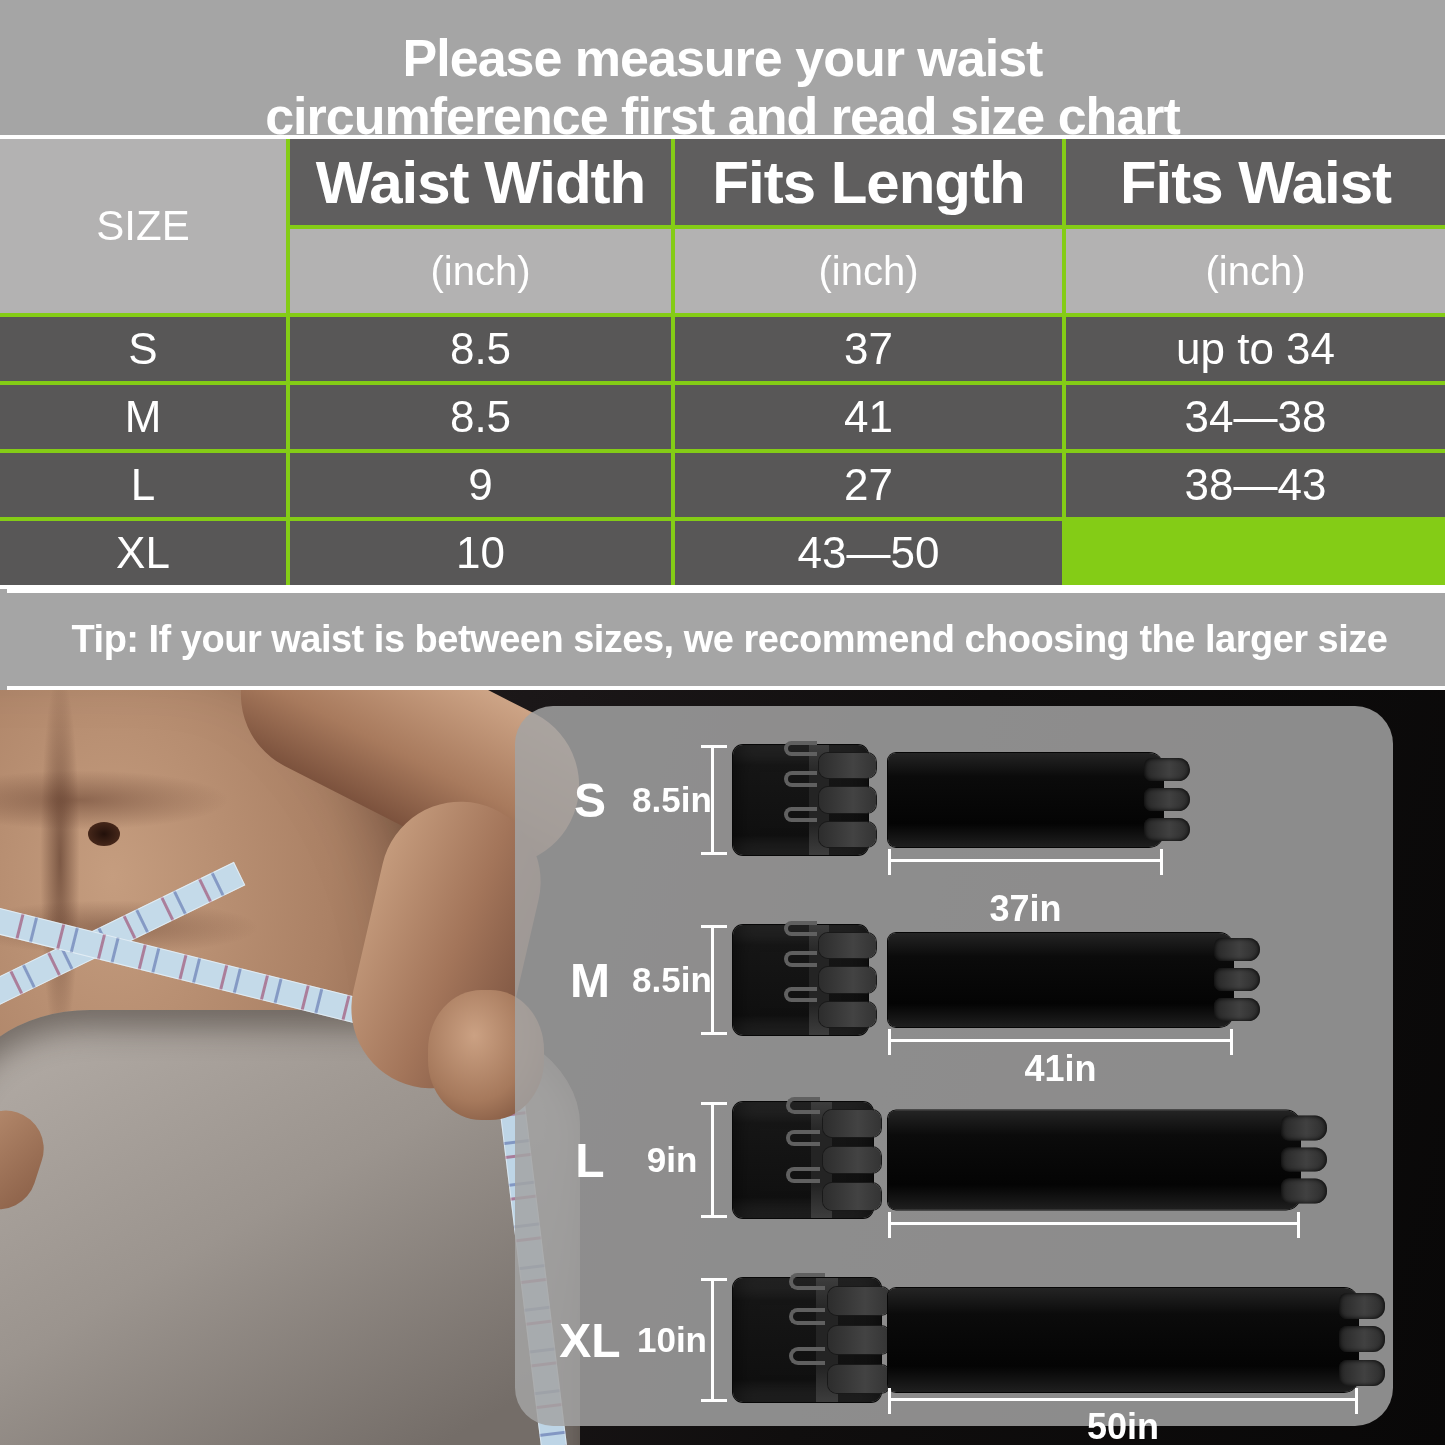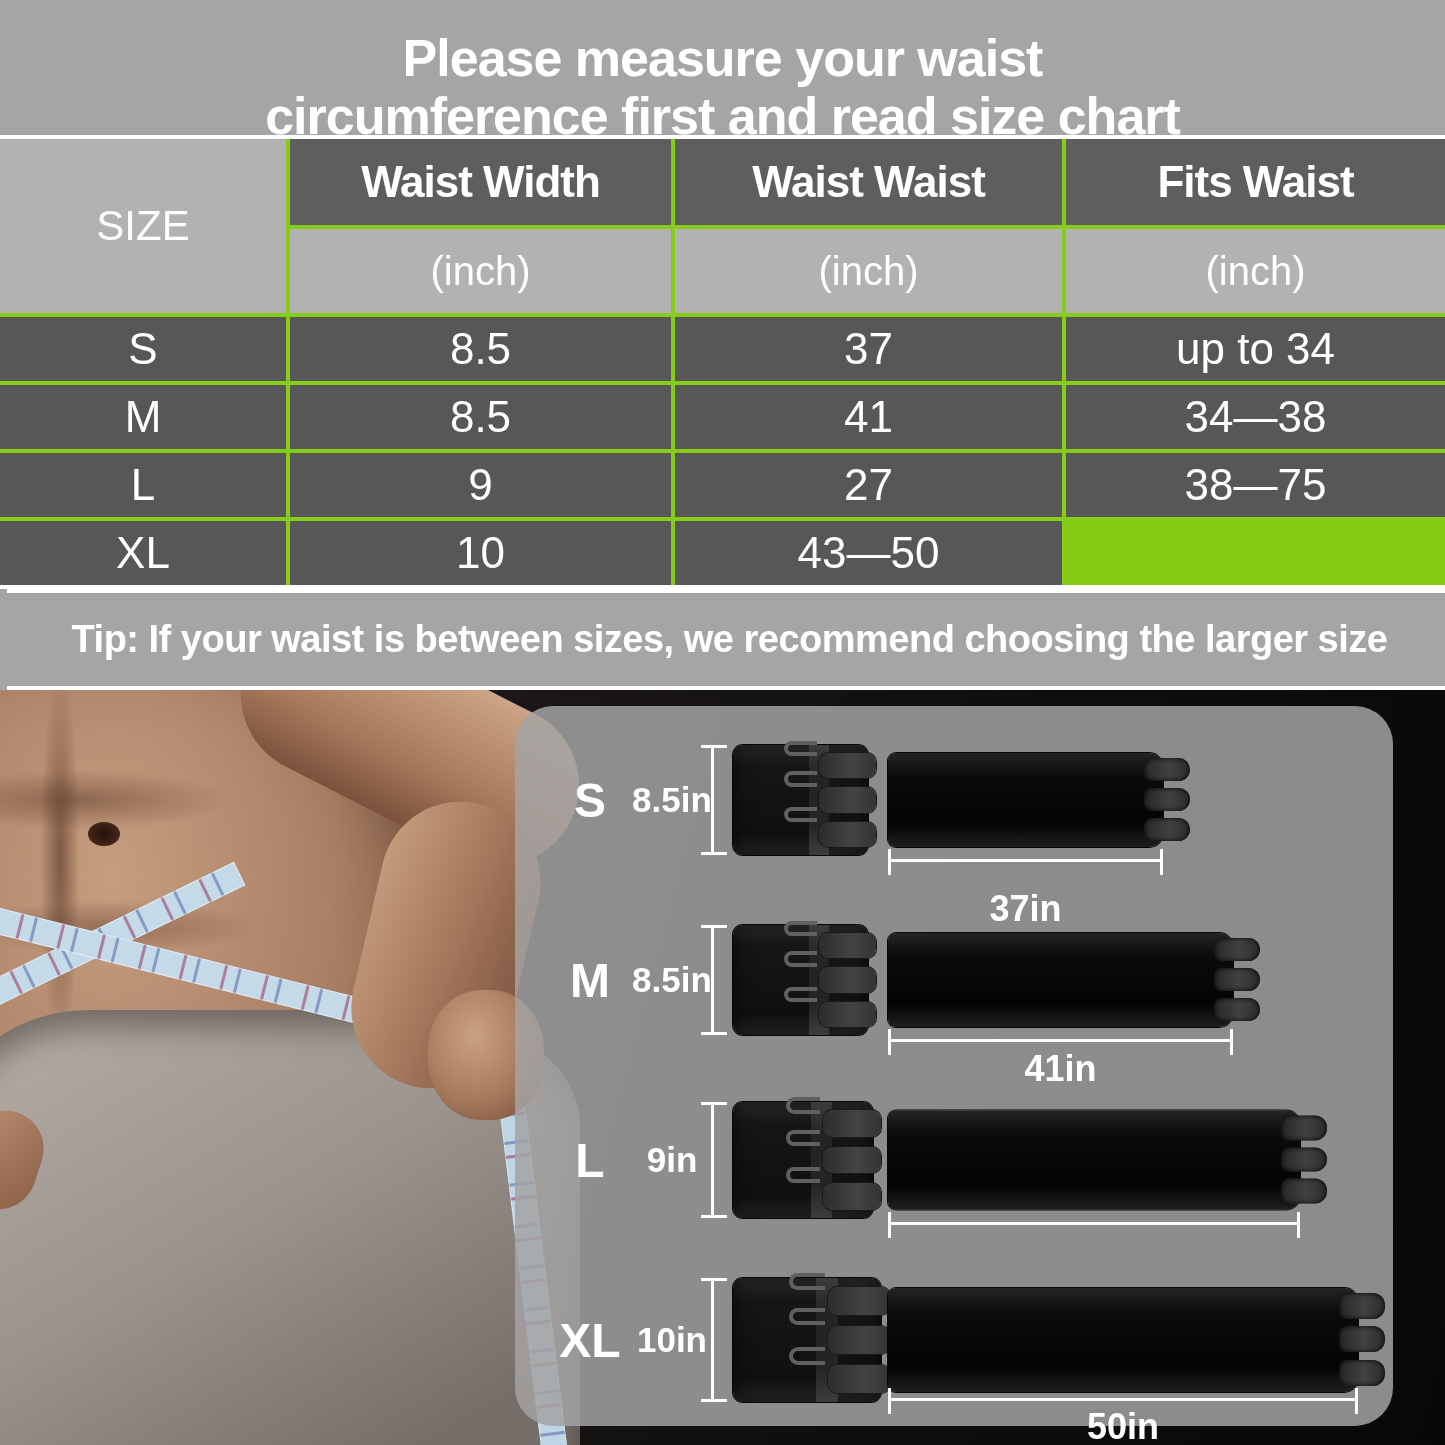--- a/index.html
+++ b/index.html
@@ -15,21 +15,21 @@
   
   .size-table{position:absolute;left:0;top:135px;width:1445px;background:#84cc16;
               border-top:4px solid #fff;border-bottom:4px solid #fff;
               display:grid;grid-template-columns:286px 381px 387px 1fr;
               grid-template-rows:86px 84px 64px 64px 64px 64px;gap:4px;}
   .cell{display:flex;align-items:center;justify-content:center;color:#fff;}
   .cell-light{background:#b3b2b2;}
   .cell-dark{background:#5f5e5e;}
   .cell-row{background:#585757;}
   .size-head{grid-column:1;grid-row:1/3;font-size:42px;}
-  .col-head{font-size:44px;font-weight:700;letter-spacing:-1px;}
+  .col-head{font-size:60px;font-weight:700;letter-spacing:-1px;}
   .unit{font-size:40px;text-align:center;}
   .datav{font-size:44px;}
 
   
   .tip-band{position:absolute;left:7px;top:589px;width:1445px;height:101px;background:#a5a5a5;
             border-top:4px solid #fff;border-bottom:4px solid #fff;box-sizing:border-box;
             display:flex;align-items:center;justify-content:center;}
   .tip-text{color:#fff;font-weight:700;font-size:38px;letter-spacing:-0.5px;white-space:nowrap;}
 
   
@@ -122,41 +122,41 @@
 <div class="page">
 
   <div class="title-band">
     <div class="title-line">Please measure your waist</div>
     <div class="title-line">circumference first and read size chart</div>
   </div>
 
   <div class="size-table">
     <div class="cell cell-light size-head">SIZE</div>
     <div class="cell cell-dark col-head">Waist Width</div>
-    <div class="cell cell-dark col-head">Waist Waist</div>
+    <div class="cell cell-dark col-head">Fits Length</div>
     <div class="cell cell-dark col-head">Fits Waist</div>
 
     <div class="cell cell-light unit">(inch)</div>
     <div class="cell cell-light unit">(inch)</div>
     <div class="cell cell-light unit">(inch)</div>
 
     <div class="cell cell-row datav">S</div>
     <div class="cell cell-row datav">8.5</div>
     <div class="cell cell-row datav">37</div>
     <div class="cell cell-row datav">up to 34</div>
 
     <div class="cell cell-row datav">M</div>
     <div class="cell cell-row datav">8.5</div>
     <div class="cell cell-row datav">41</div>
     <div class="cell cell-row datav">34—38</div>
 
     <div class="cell cell-row datav">L</div>
     <div class="cell cell-row datav">9</div>
     <div class="cell cell-row datav">27</div>
-    <div class="cell cell-row datav">38—75</div>
+    <div class="cell cell-row datav">38—43</div>
 
     <div class="cell cell-row datav">XL</div>
     <div class="cell cell-row datav">10</div>
     <div class="cell cell-row datav">43—50</div>
   </div>
 
   <div class="tip-band">
     <div class="tip-text">Tip: If your waist is between sizes, we recommend choosing the larger size</div>
   </div>
 

